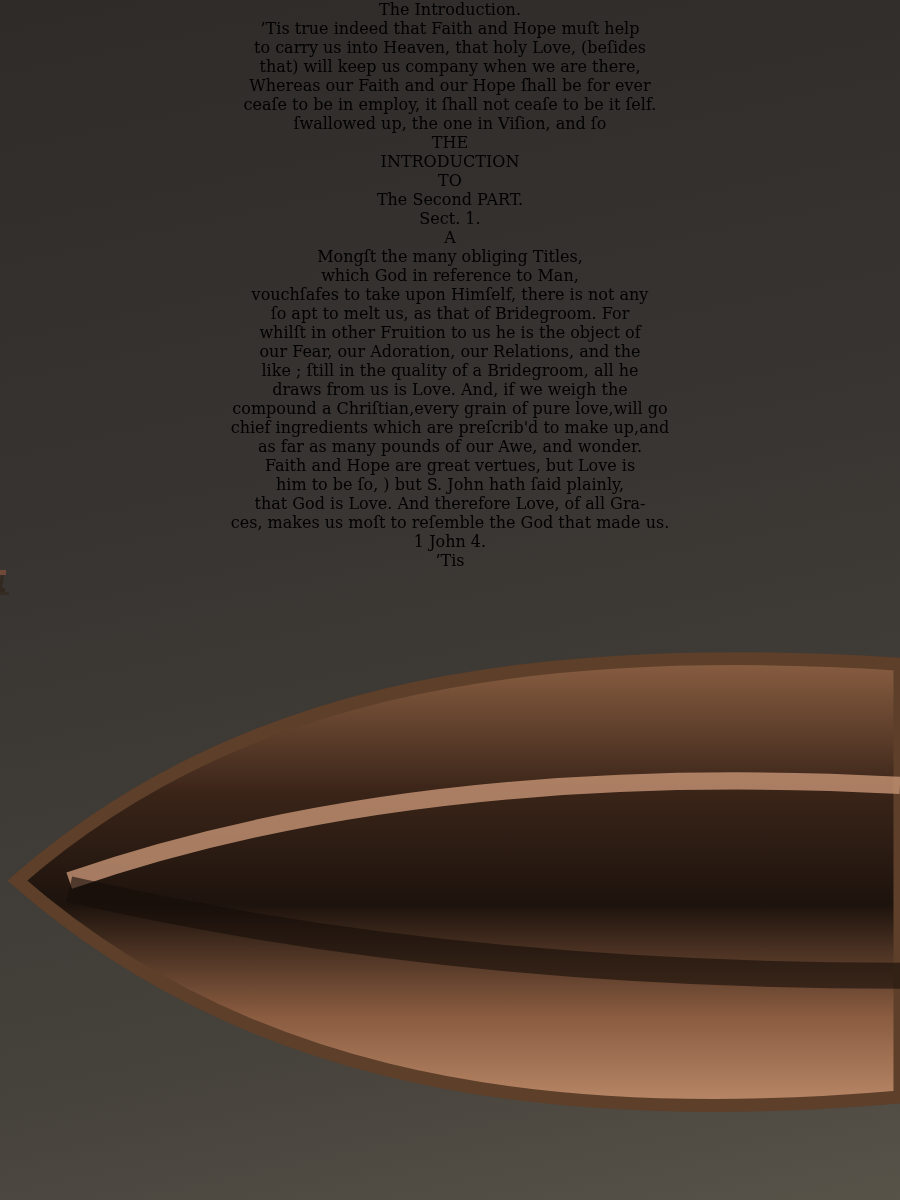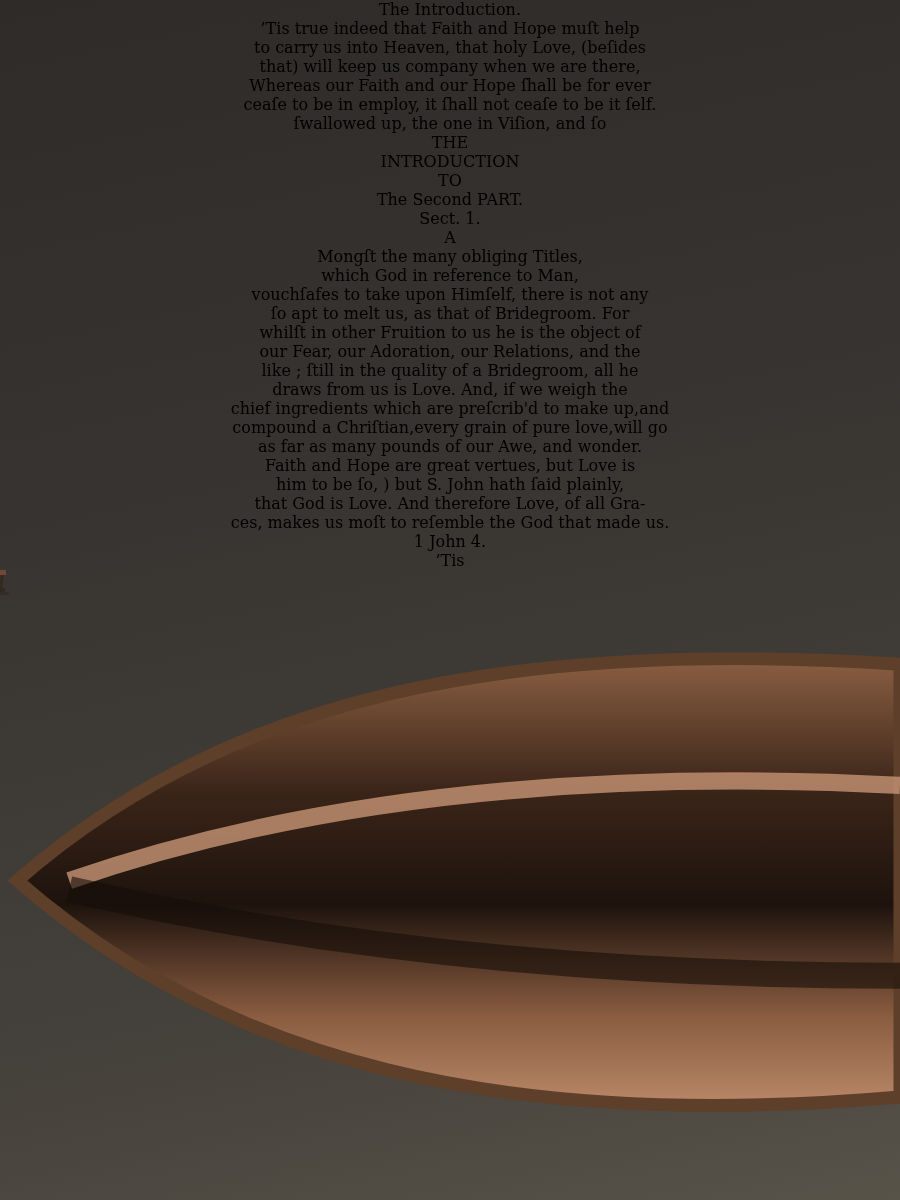--- a/index.html
+++ b/index.html
@@ -94,22 +94,22 @@
     <div class="open-line" id="open-0"><span>Mongſt the many obliging Titles,</span></div>
     <div class="open-line" id="open-1"><span>which </span><span class="it">God</span><span> in reference to </span><span class="it">Man</span><span>,</span></div>
 
     <div class="bodyblock" id="bodyblock">
         <div class="bl"><span>vouchſafes to take upon Himſelf, there is not any</span></div>
         <div class="bl"><span>ſo apt to </span><span class="it">melt</span><span> us, as that of </span><span class="it">Bridegroom.</span><span>  For</span></div>
         <div class="bl"><span>whilſt in </span><span class="it">other</span><span> Fruition to us he is the </span><span class="it">object</span><span> of</span></div>
         <div class="bl"><span>our </span><span class="it">Fear</span><span>, our </span><span class="it">Adoration</span><span>, our </span><span class="it">Relations</span><span>, and the</span></div>
         <div class="bl"><span>like ; ſtill in the quality of a </span><span class="it">Bridegroom</span><span>, all he</span></div>
         <div class="bl"><span>draws from us is </span><span class="it">Love</span><span>.  And, if we </span><span class="it">weigh</span><span> the</span></div>
+        <div class="bl"><span class="it">compound</span><span> a </span><span class="it">Chriſtian</span><span>,every </span><span class="it">grain</span><span> of </span><span class="it">pure love</span><span>,will go</span></div>
         <div class="bl"><span>chief </span><span class="it">ingredients</span><span> which are </span><span class="it">preſcrib'd</span><span> to </span><span class="it">make up</span><span>,and</span></div>
-        <div class="bl"><span class="it">compound</span><span> a </span><span class="it">Chriſtian</span><span>,every </span><span class="it">grain</span><span> of </span><span class="it">pure love</span><span>,will go</span></div>
         <div class="bl"><span>as far as many </span><span class="it">pounds</span><span> of our </span><span class="it">Awe</span><span>, and </span><span class="it">wonder</span><span>.</span></div>
         <div class="bl ind"><span class="it">Faith</span><span> and </span><span class="it">Hope</span><span> are </span><span class="it">great</span><span>  vertues, but </span><span class="it">Love</span><span> is</span></div>
         <div class="bl"><span>him to be ſo, ) but S. </span><span class="it">John</span><span> hath ſaid plainly,</span></div>
         <div class="bl"><span>that </span><span class="it">God is Love</span><span>.  And therefore </span><span class="it">Love</span><span>, of all Gra-</span></div>
         <div class="bl"><span>ces, </span><span class="it">makes</span><span> us moſt to </span><span class="it">reſemble</span><span> the </span><span class="it">God</span><span> that </span><span class="it">made</span><span> us.</span></div>
       </div>
 
     <div class="mnote">1 John 4.</div>
     <div class="catch">’Tis</div>
 

